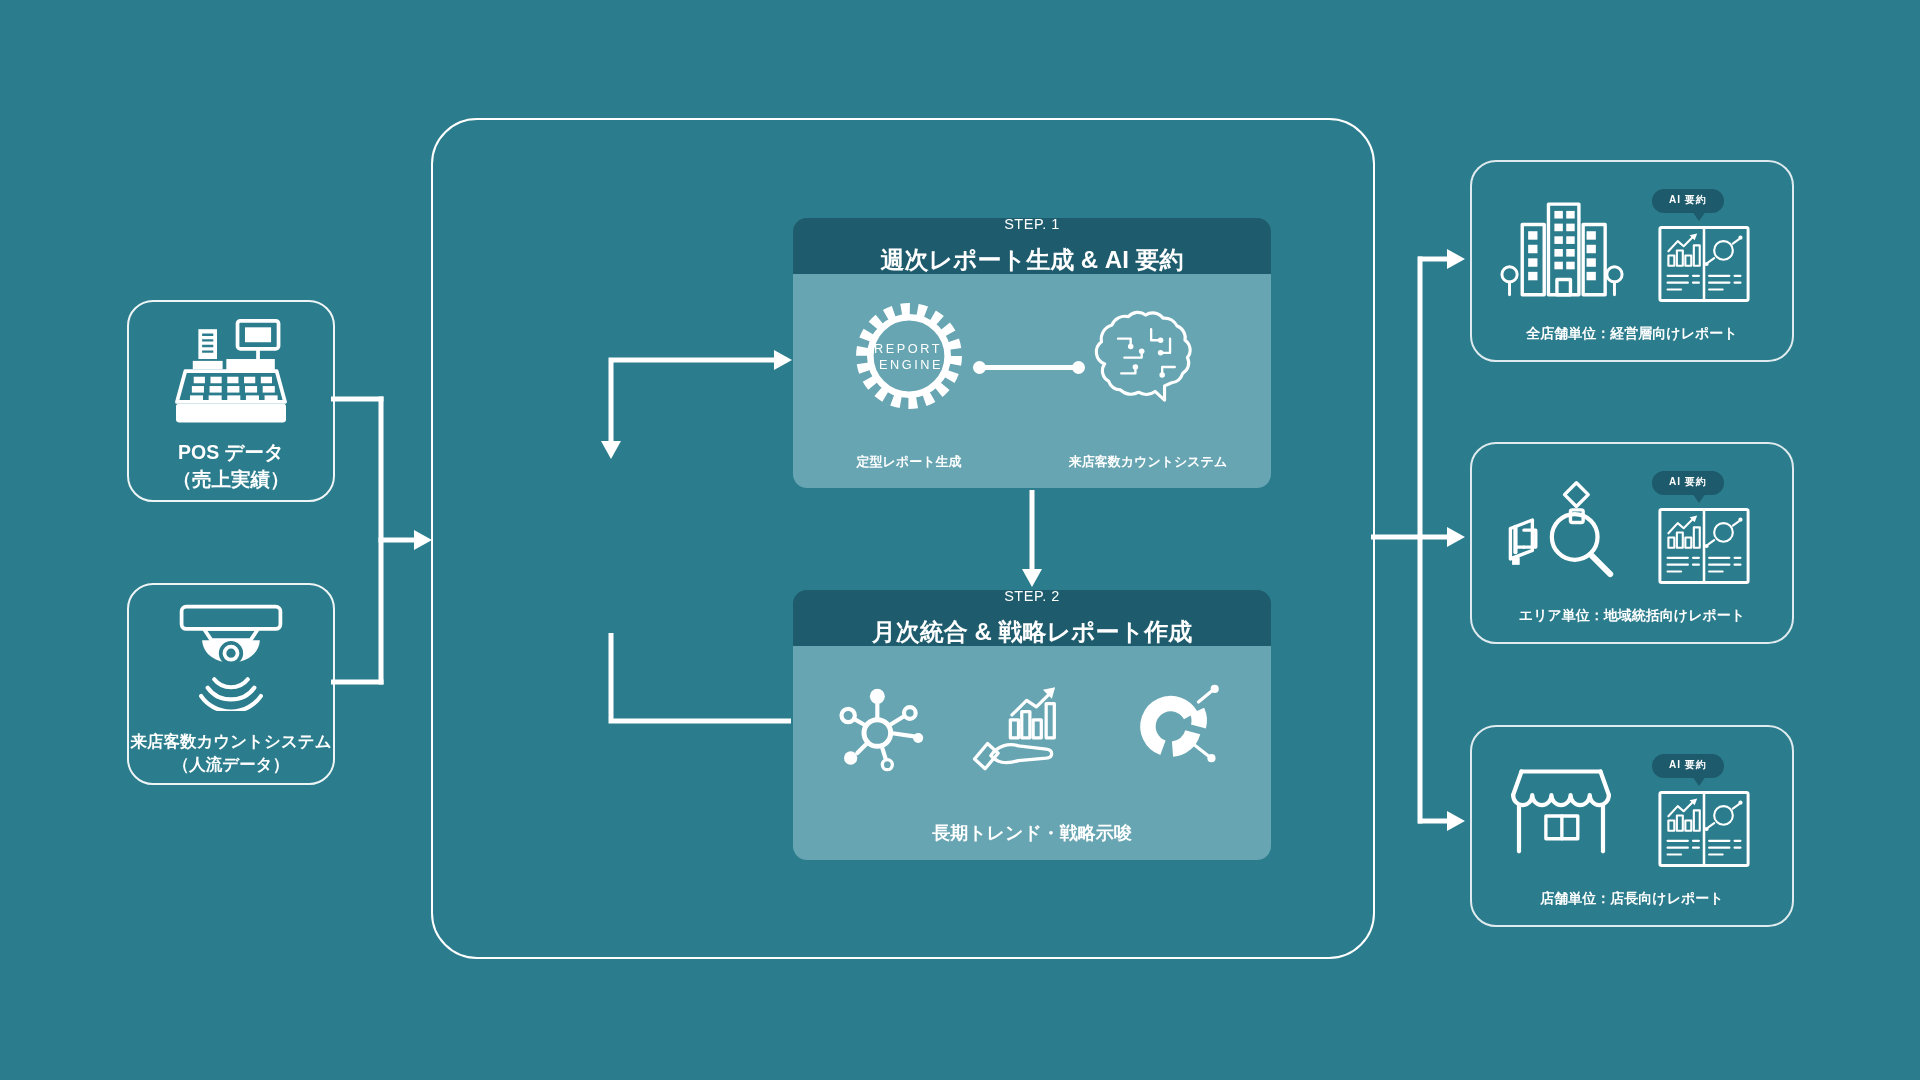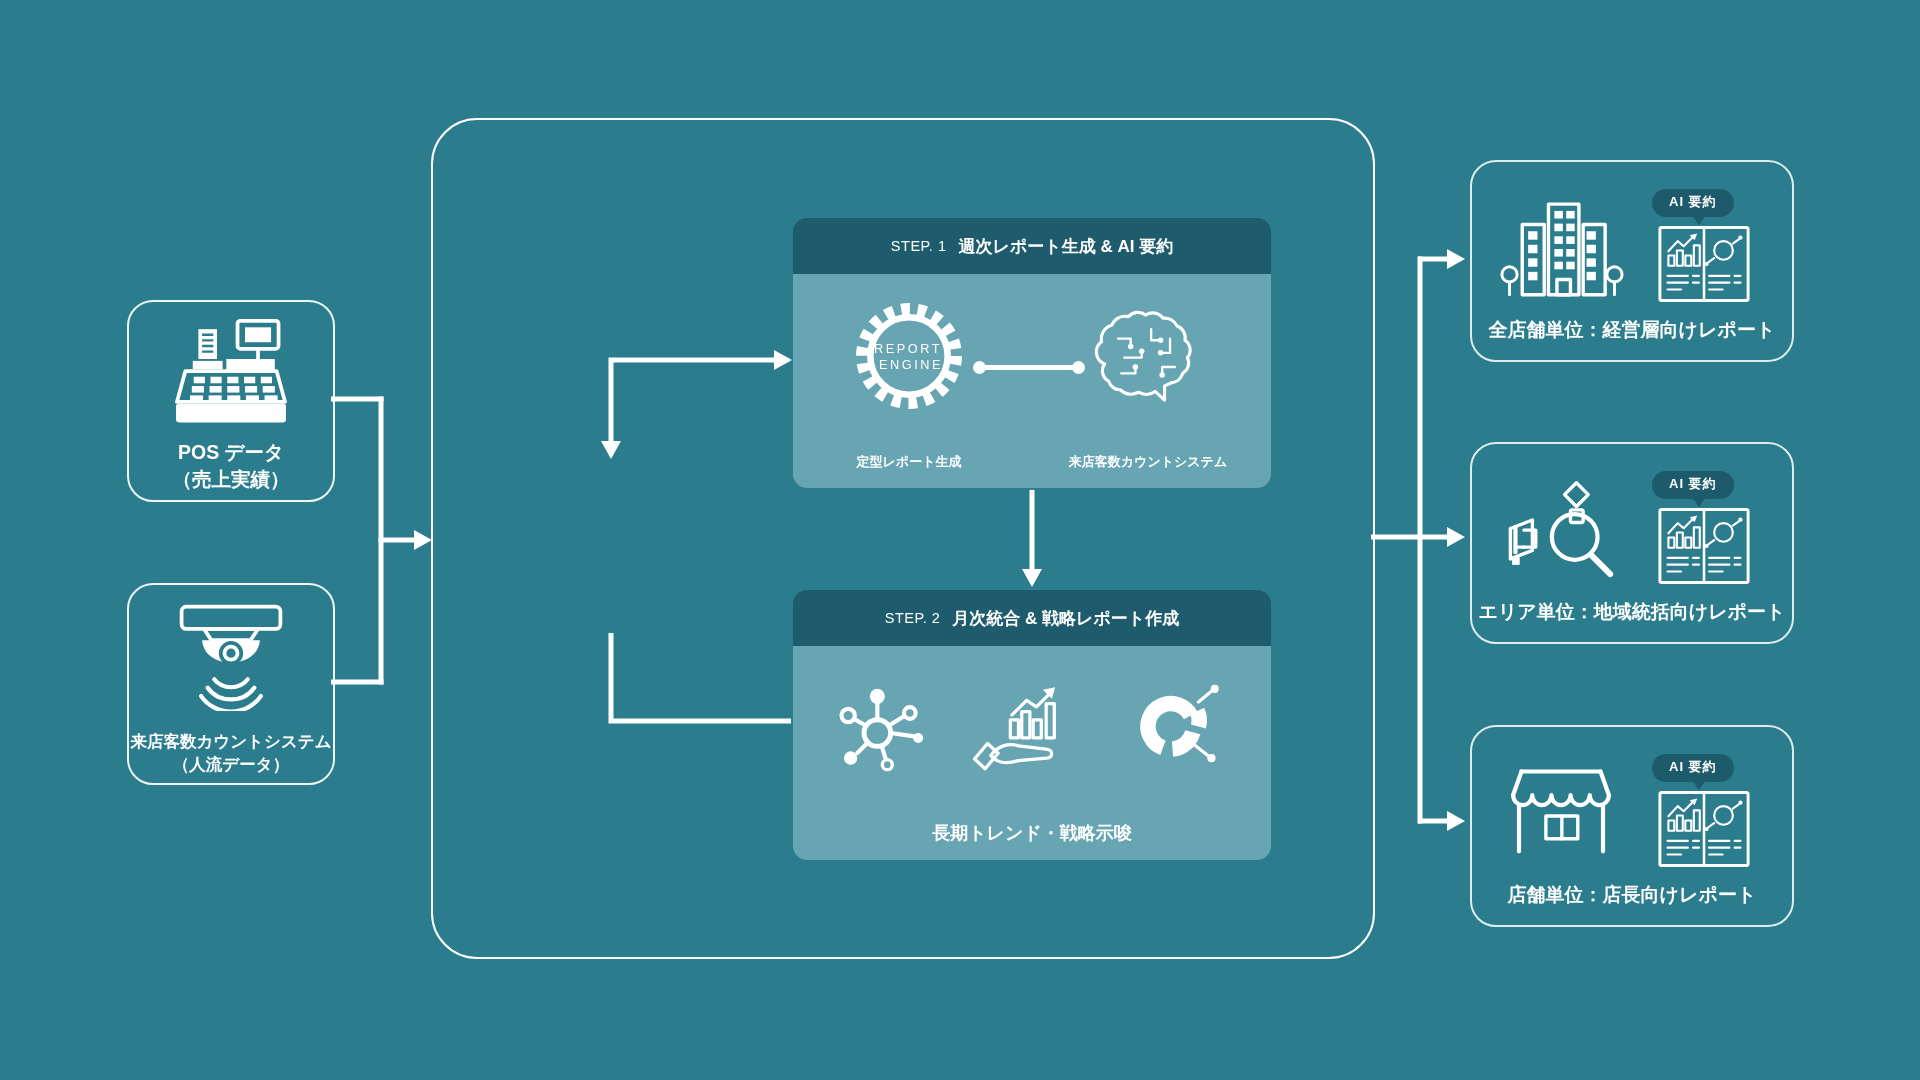--- a/index.html
+++ b/index.html
@@ -20,44 +20,44 @@
   .bigbox{position:absolute;left:431px;top:118px;width:940px;height:837px;border:2.5px solid #fff;border-radius:46px;}
 
   
   .node{position:absolute;left:531px;top:462px;width:168px;height:171px;background:#6fa9b5;border-radius:22px;}
   .node .icon{position:absolute;top:9px;left:0;right:0;display:flex;justify-content:center;}
   .node .lbl{position:absolute;bottom:11px;width:100%;text-align:center;font-size:17.5px;font-weight:700;}
 
   
   .step{position:absolute;left:793px;width:478px;height:270px;border-radius:14px;overflow:hidden;}
   #step1{top:218px;} #step2{top:590px;}
-  .step .hdr{height:56px;background:#1e5b6c;display:flex;flex-direction:row;align-items:center;justify-content:center;gap:12px;}
+  .step .hdr{height:56px;background:#1e5b6c;display:flex;flex-direction:column;align-items:center;justify-content:center;gap:12px;}
   .step .hdr .s{font-size:14.5px;letter-spacing:.5px;}
-  .step .hdr .t{font-size:17px;font-weight:700;}
+  .step .hdr .t{font-size:24px;font-weight:700;}
   .step .body{position:relative;height:214px;background:#67a5b2;}
   .col{position:absolute;top:0;height:100%;}
   #col-left{left:0;width:232px;} #col-right{left:232px;right:0;}
   .col .icw{position:absolute;left:0;right:0;top:16px;height:132px;display:flex;align-items:center;justify-content:center;}
   .ilbl{position:absolute;bottom:17px;left:0;right:0;text-align:center;font-size:13px;font-weight:700;white-space:nowrap;}
   #link1{position:absolute;left:187px;top:91px;width:98px;height:5px;background:#fff;border-radius:3px;}
   #link1::before,#link1::after{content:"";position:absolute;width:13px;height:13px;border-radius:50%;background:#fff;top:-4px;}
   #link1::before{left:-7px;} #link1::after{right:-7px;}
   .irow{position:absolute;top:14px;left:6px;right:6px;height:140px;display:flex;align-items:center;justify-content:space-evenly;}
   #step2 .ilbl{font-size:18px;bottom:15px;}
 
   
   .outbox{position:absolute;left:1470px;width:320px;height:198px;border:2px solid rgba(255,255,255,.85);border-radius:26px;}
   #out1{top:160px;} #out2{top:442px;} #out3{top:725px;}
   .outbox .main-icon{position:absolute;left:26px;top:32px;}
   .badge{position:absolute;left:180px;top:27px;background:#1d5a6b;border-radius:999px;padding:4px 17px 6px;
-         font-size:13px;font-weight:700;letter-spacing:1px;white-space:nowrap;}
+         font-size:10px;font-weight:700;letter-spacing:1px;white-space:nowrap;}
   .badge::after{content:"";position:absolute;left:40px;bottom:-8px;width:0;height:0;
          border:7px solid transparent;border-top:10px solid #1d5a6b;border-bottom:0;}
   .book{position:absolute;left:184px;top:63px;}
-  .outbox .cap{position:absolute;bottom:17px;left:-14px;right:-14px;text-align:center;font-size:19px;font-weight:700;white-space:nowrap;}
+  .outbox .cap{position:absolute;bottom:17px;left:-14px;right:-14px;text-align:center;font-size:14px;font-weight:700;white-space:nowrap;}
 
   svg .st{stroke:#fff;fill:none;stroke-linecap:round;stroke-linejoin:round;}
   svg text{font-family:"Liberation Sans","DejaVu Sans",sans-serif;}
 </style>
 </head>
 <body>
 
 <div class="canvas">
 
   <svg class="overlay" width="1920" height="1080" viewBox="0 0 1920 1080">

